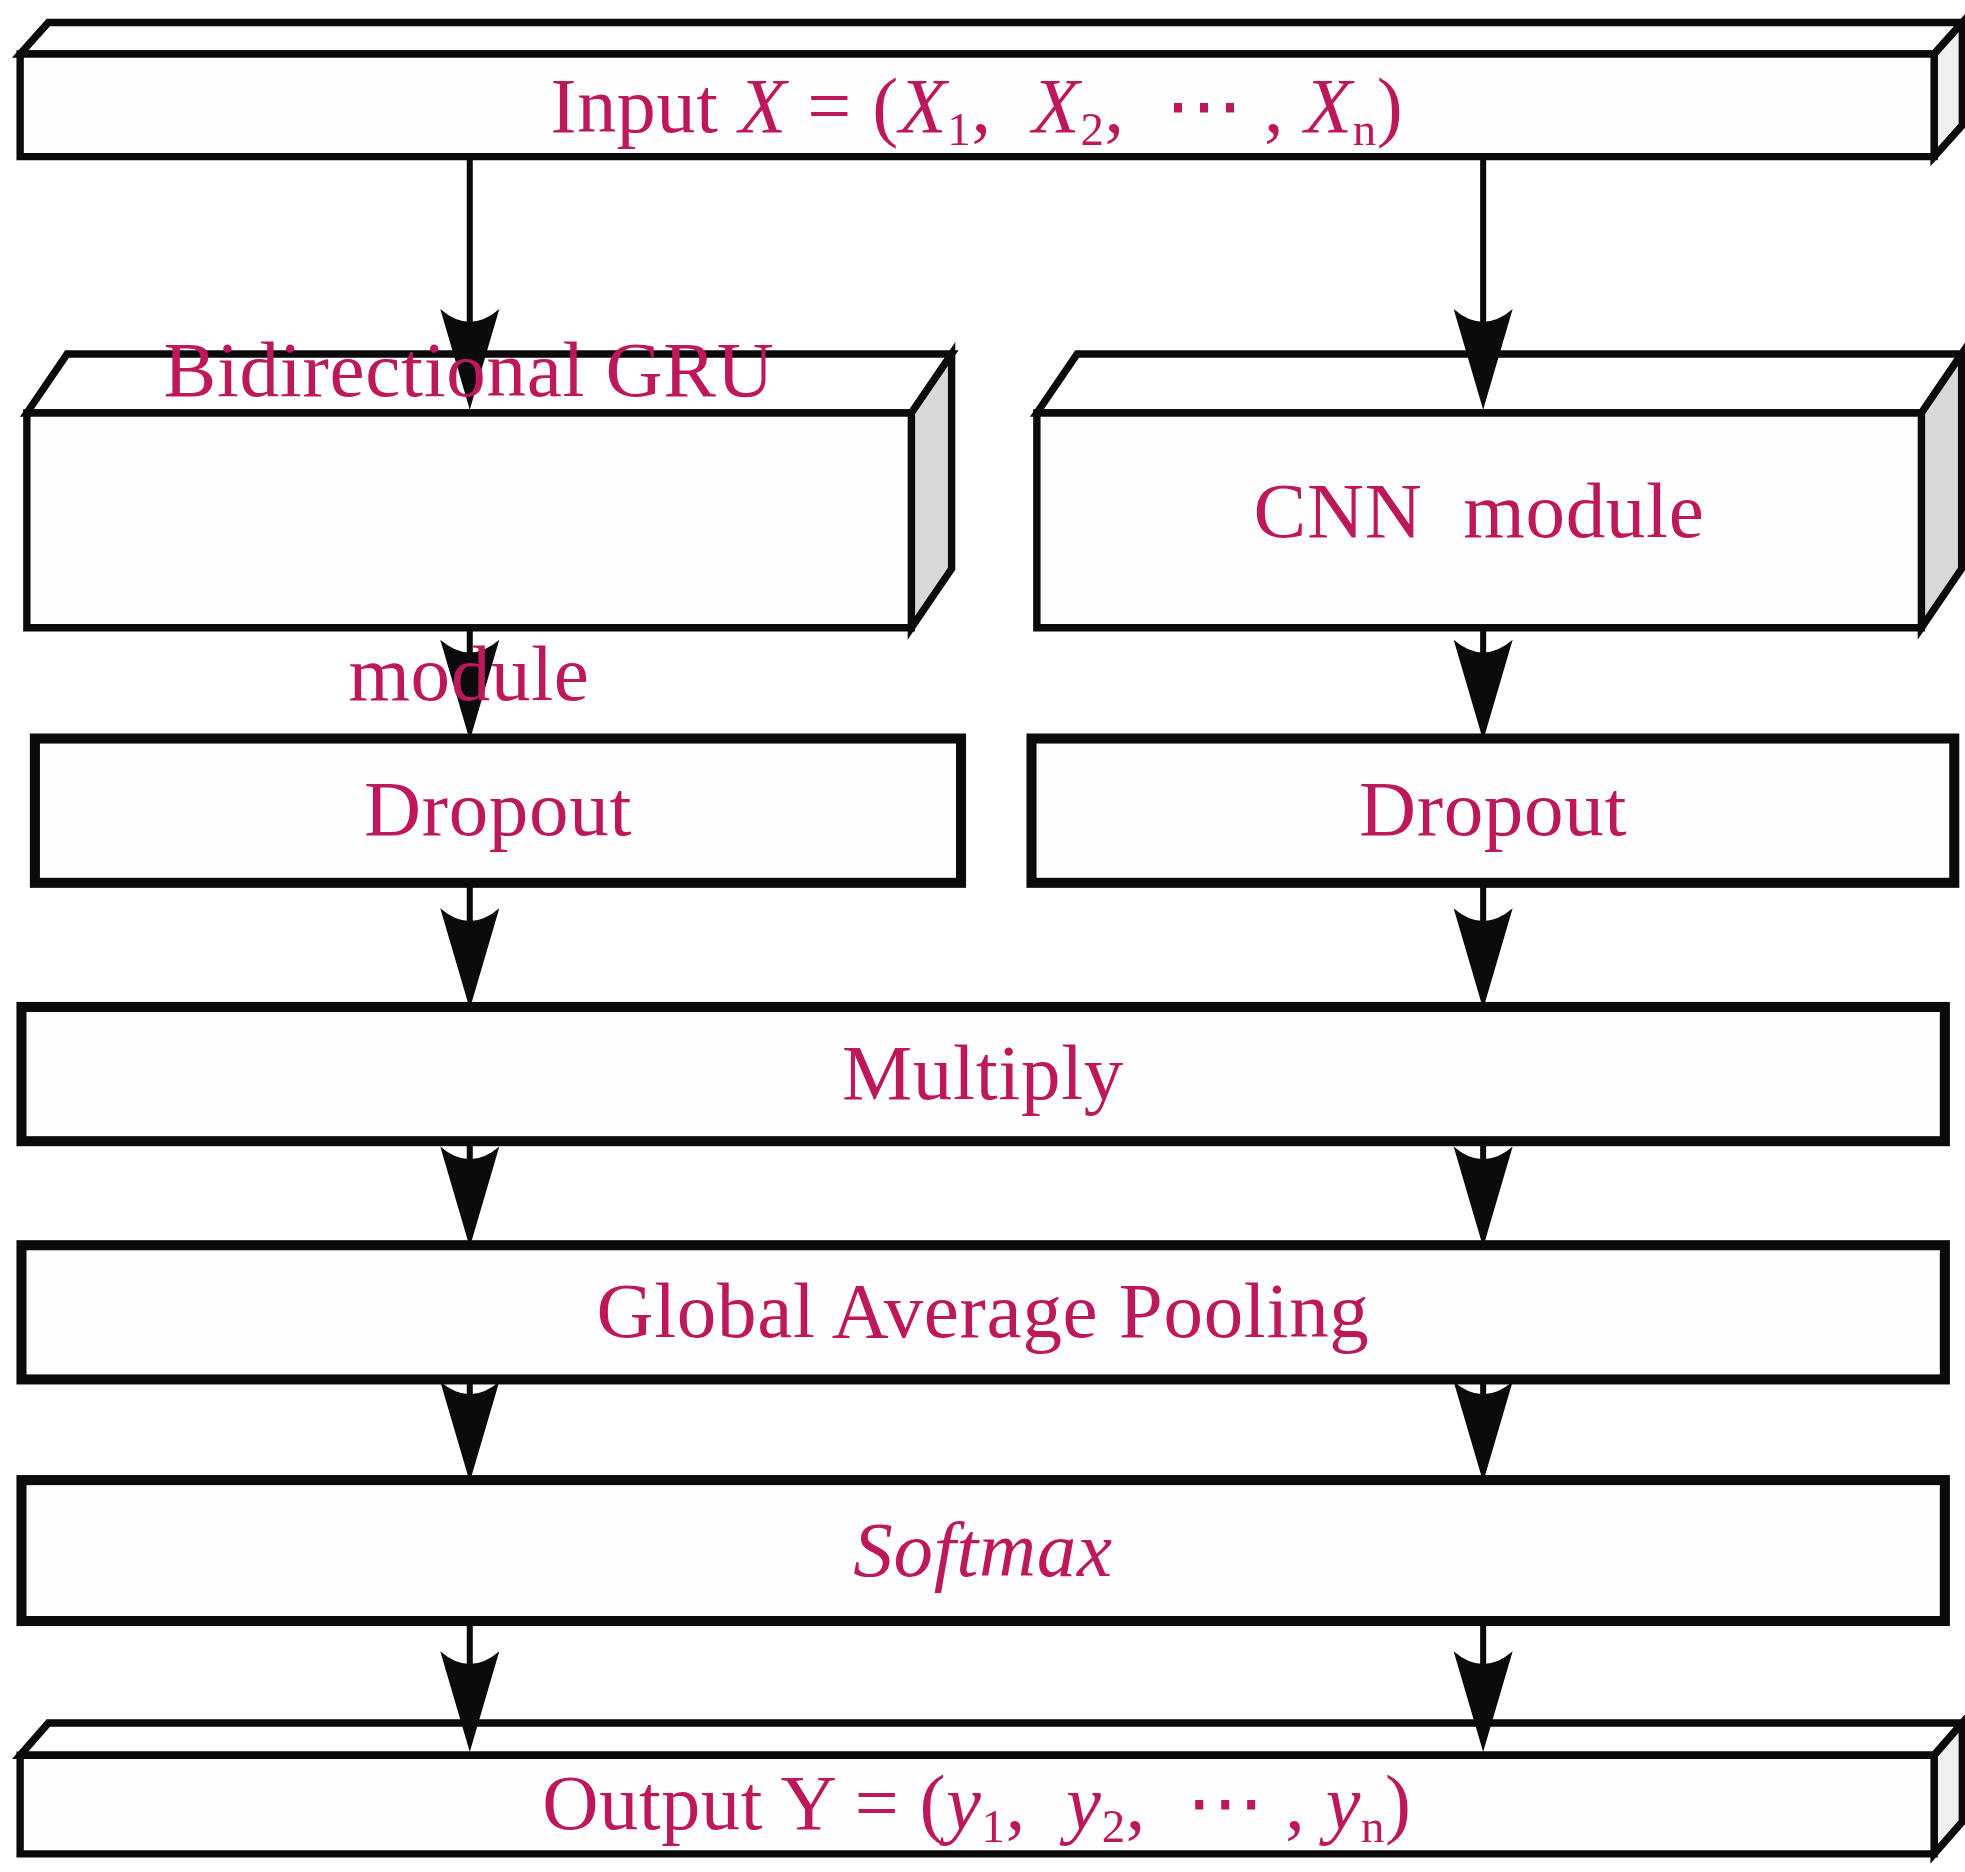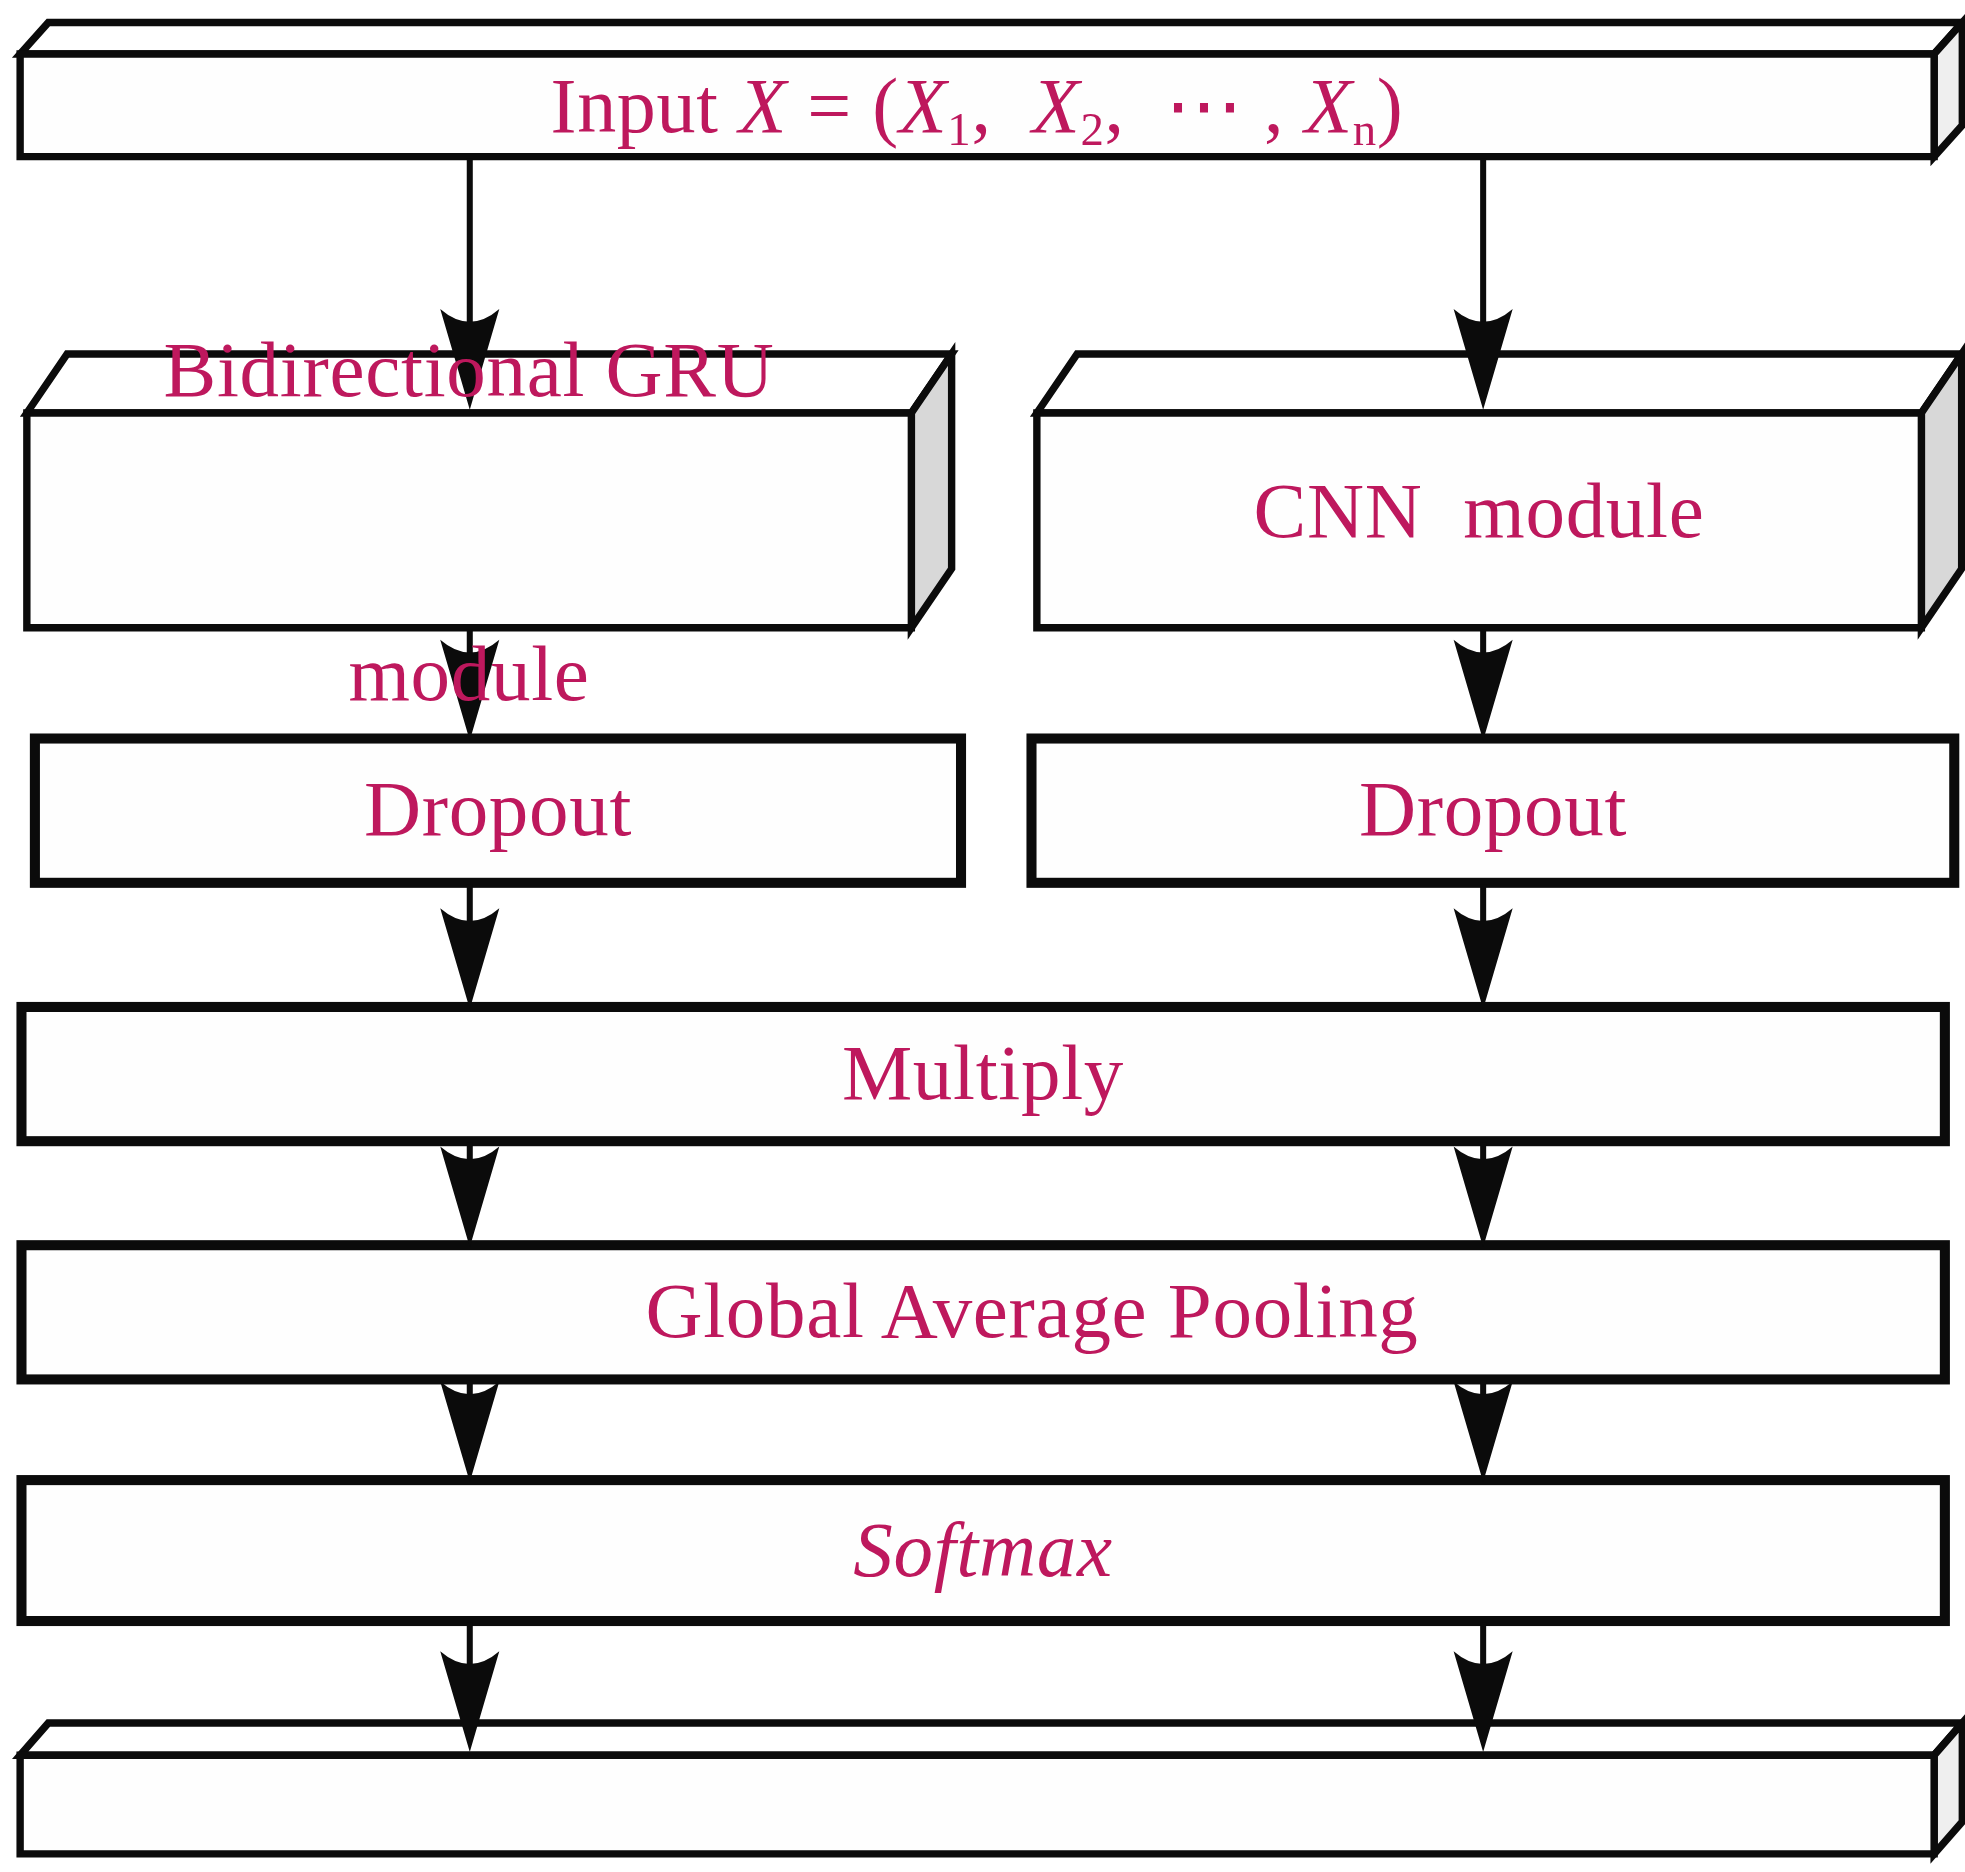--- a/index.html
+++ b/index.html
@@ -123,18 +123,19 @@
   </div>
 
   <div class="label" style="left:1479px;top:511px;">CNN  module</div>
 
   <div class="label" style="left:498px;top:809px;">Dropout</div>
 
   <div class="label" style="left:1493px;top:809px;">Dropout</div>
 
   <div class="label" style="left:983px;top:1073px;">Multiply</div>
 
-  <div class="label" style="left:1032px;top:1311px;">Global Average Pooling</div>
+  <div class="label" style="left:983px;top:1311px;">Global Average Pooling</div>
 
   <div class="label" style="left:983px;top:1550px;font-style:italic;">Softmax</div>
 
+  <div class="label big" style="left:977px;top:1803px;"><span>Output Y = (</span><span style="font-style: italic;">y</span><sub>1</sub><span>,  </span><span style="font-style: italic;">y</span><sub>2</sub><span>,  ⋯ , </span><span style="font-style: italic;">y</span><sub>n</sub><span>)</span></div>
 </div>
 
 
 </body></html>

